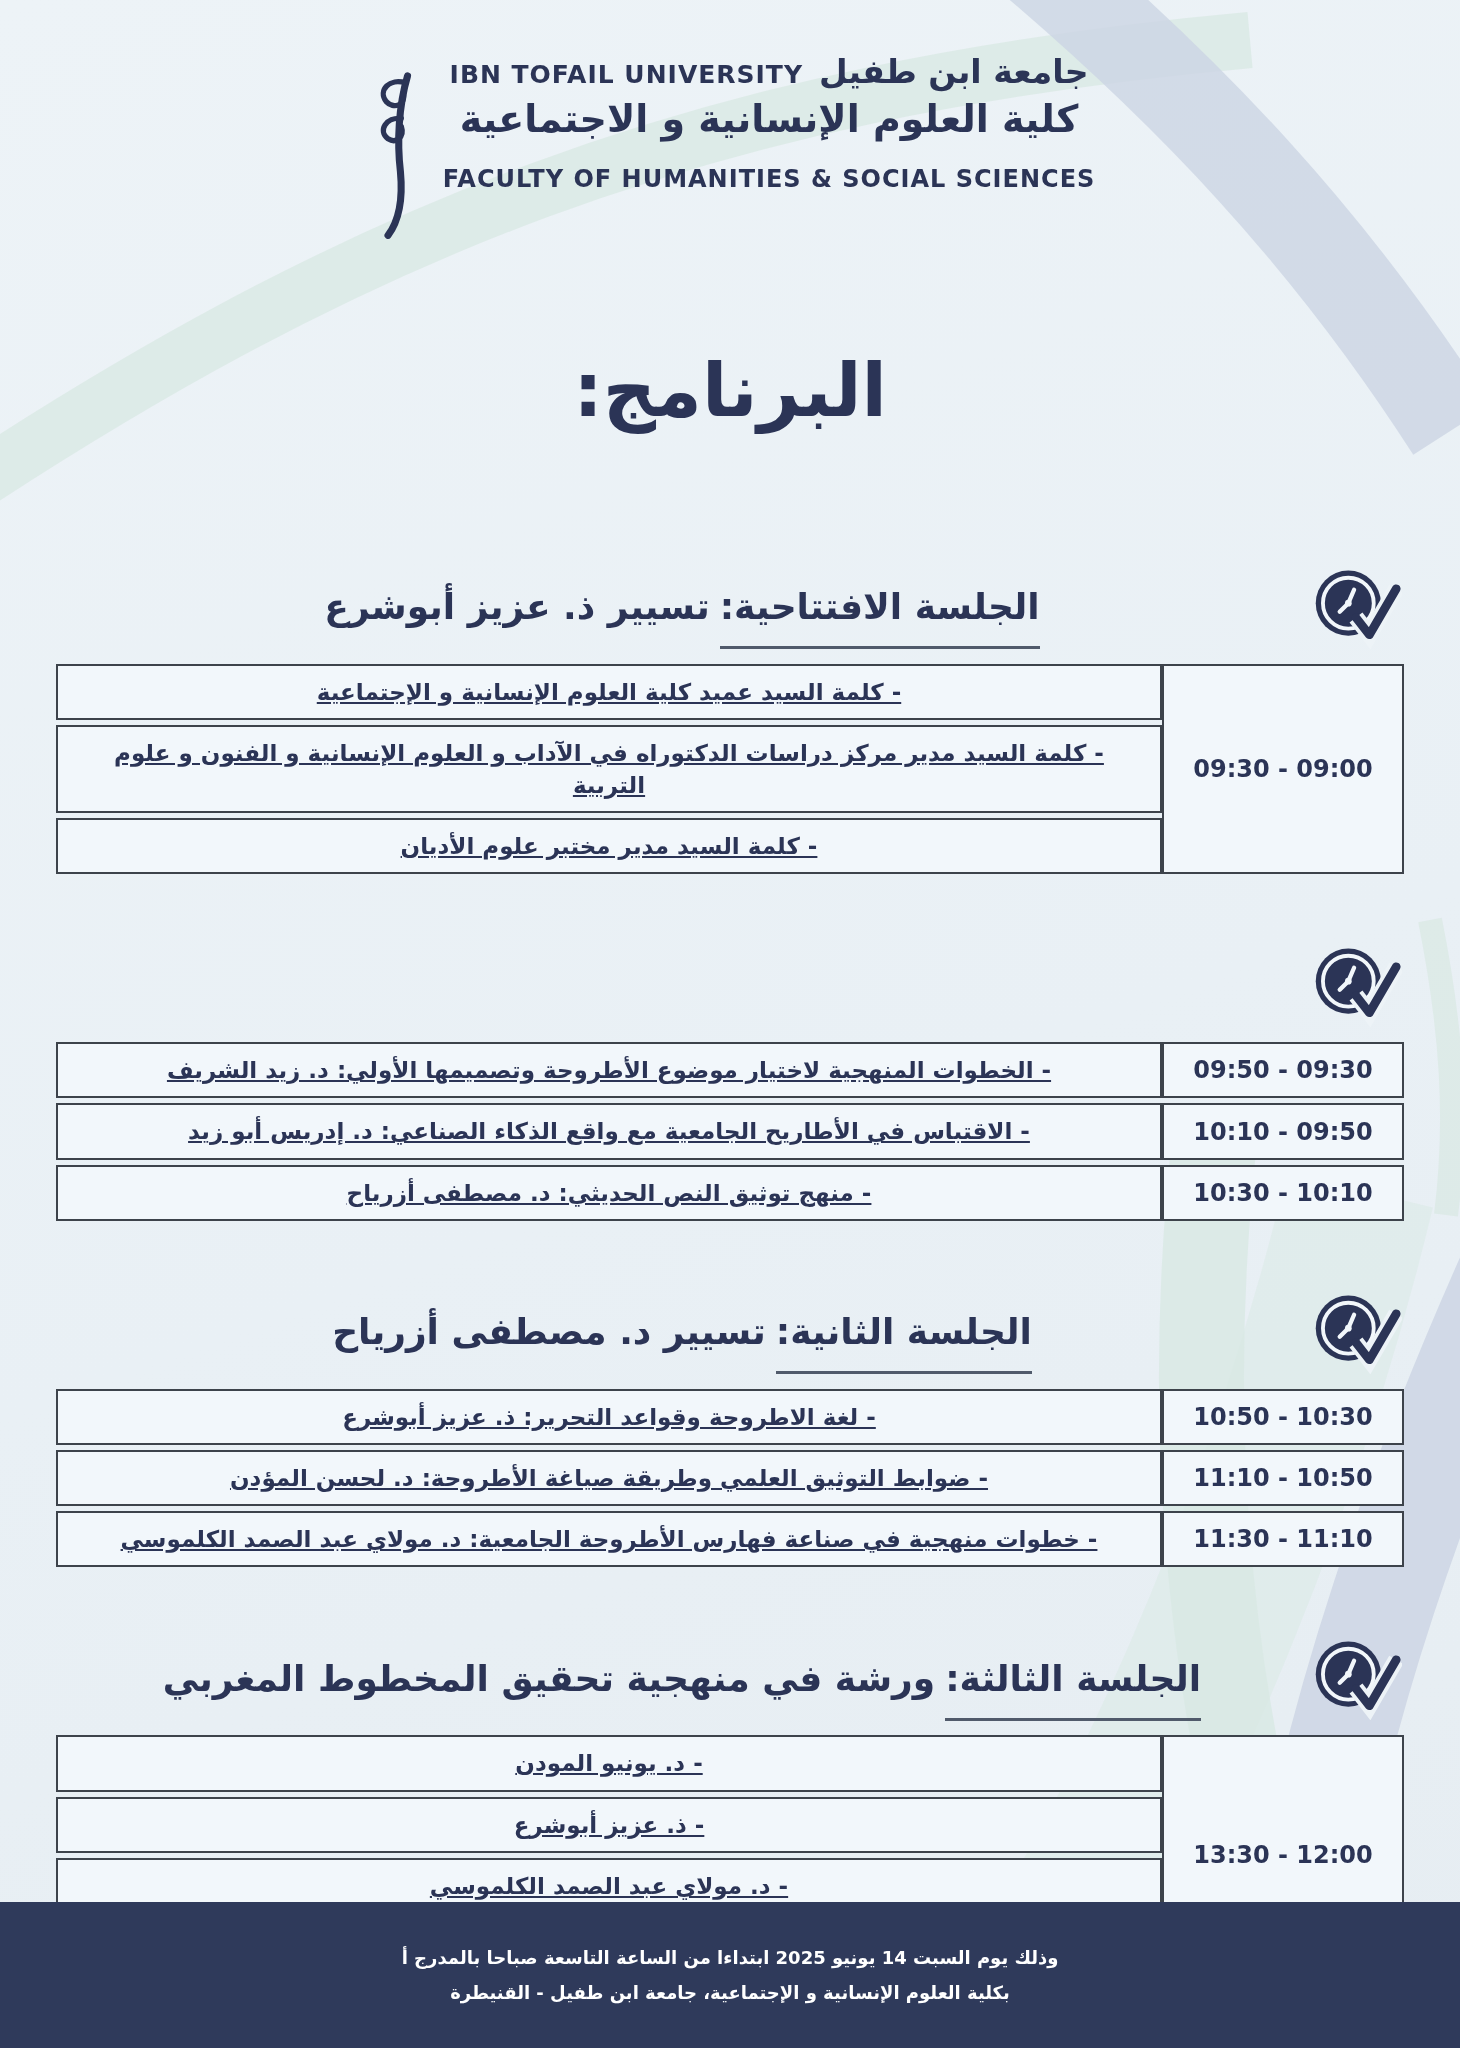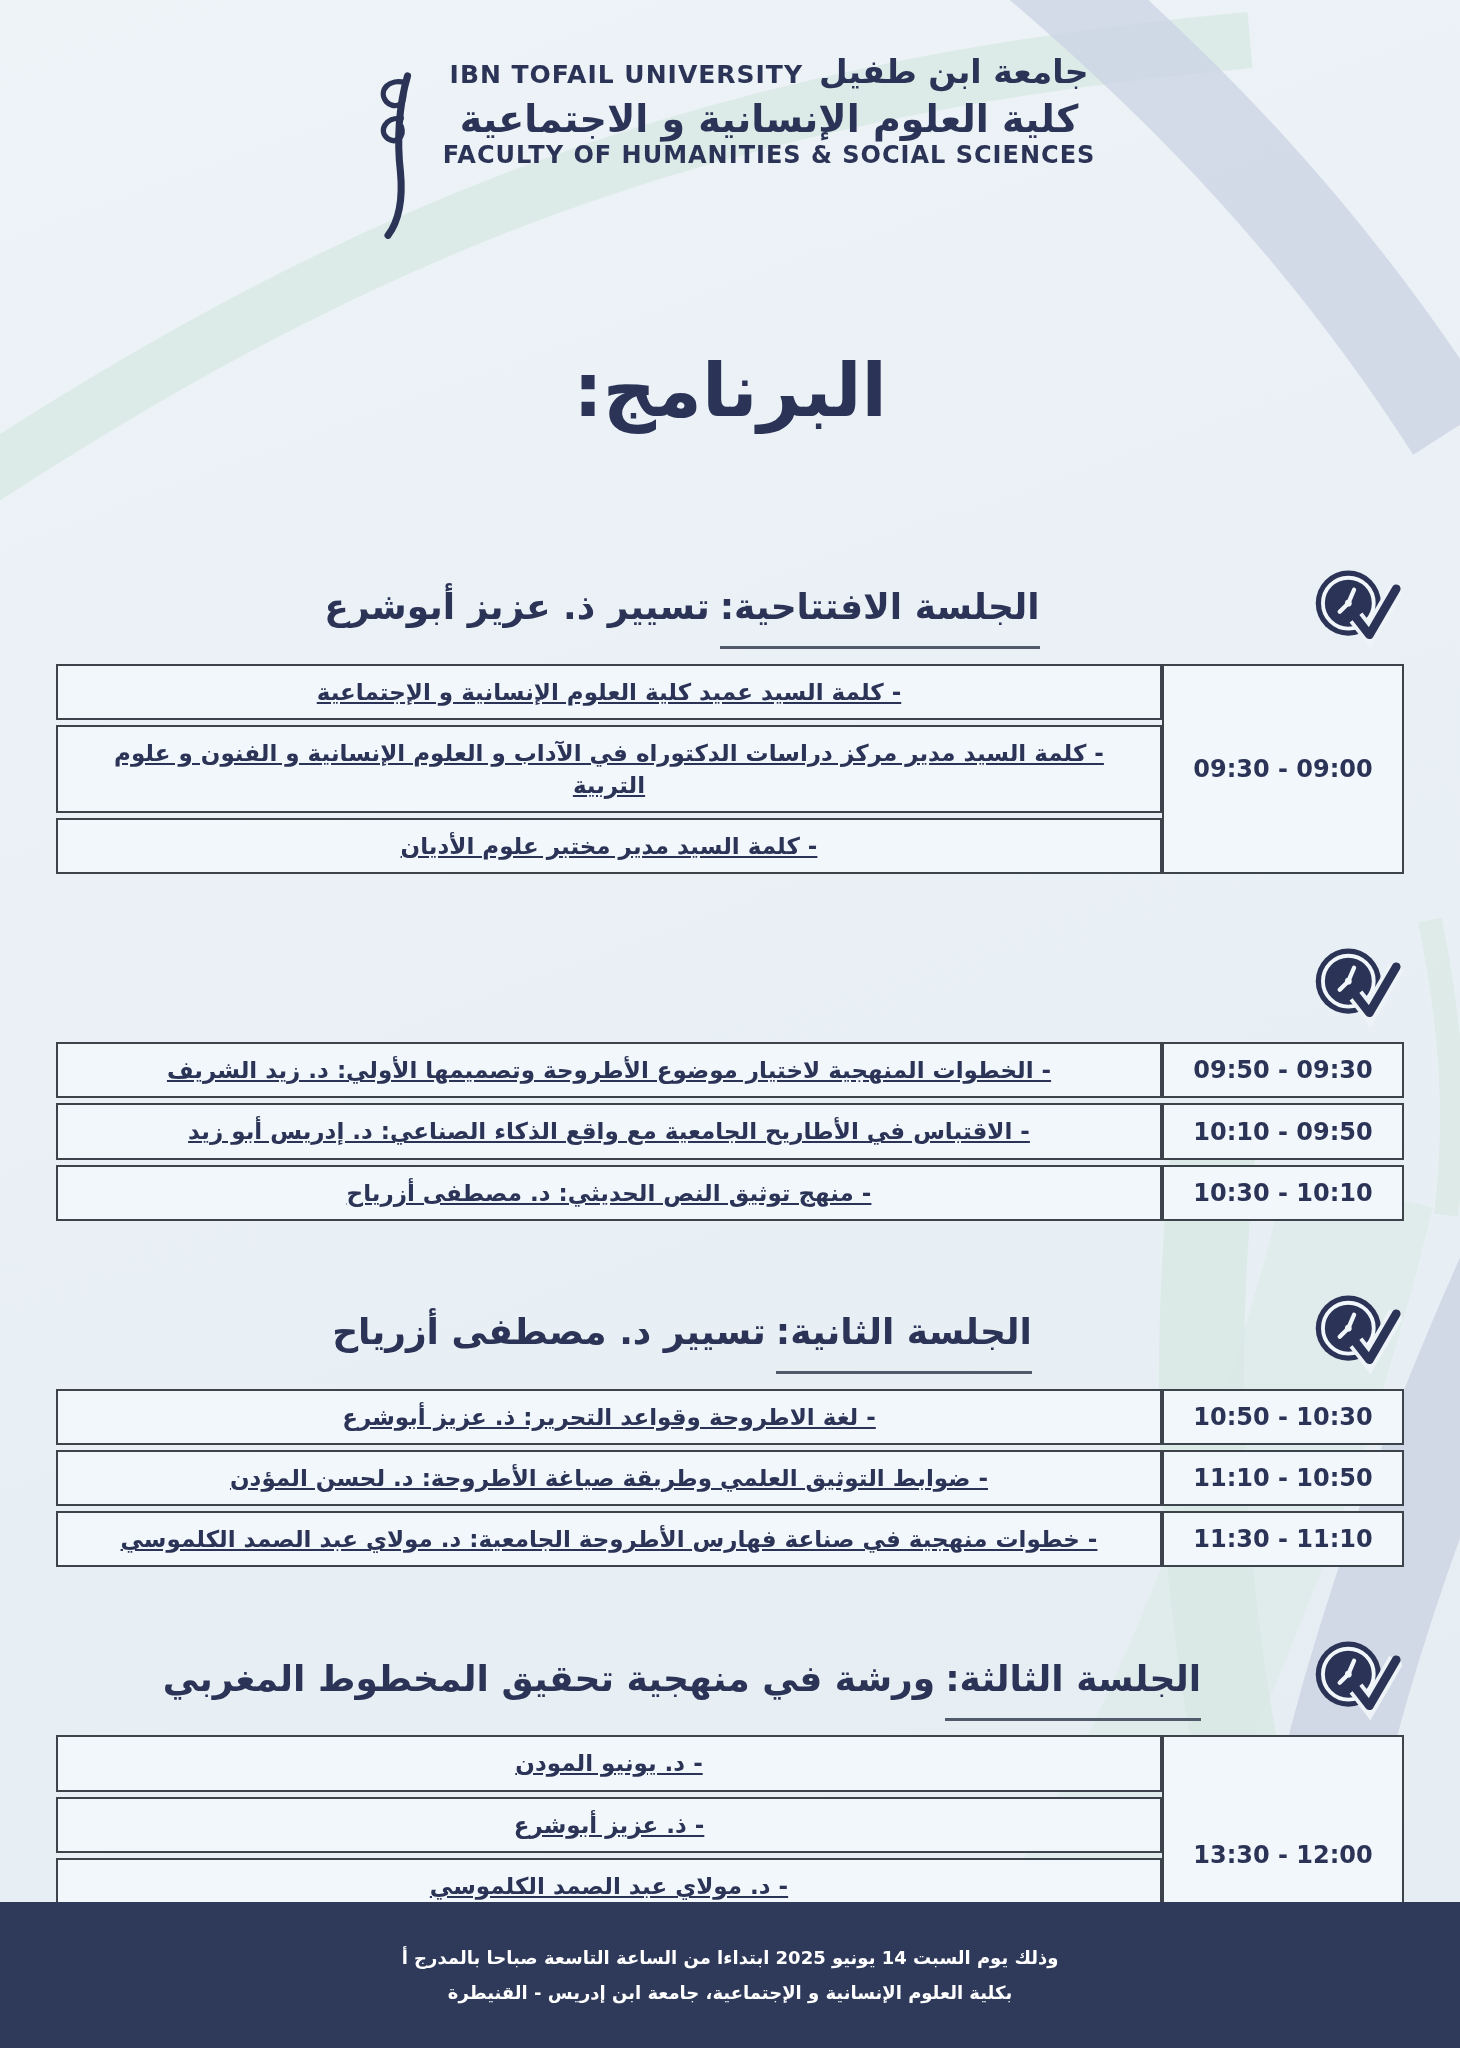--- a/index.html
+++ b/index.html
@@ -16,21 +16,21 @@
   .poster{position:relative;z-index:1;}
 
   
   .masthead{padding-top:52px;display:flex;justify-content:center;align-items:flex-start;gap:16px;direction:ltr;}
   .logo-mark{flex:0 0 auto;margin-top:6px;}
   .masthead-text{display:flex;flex-direction:column;align-items:center;color:var(--navy);}
   .mast-line1{display:flex;align-items:baseline;gap:16px;}
   .univ-en{font-size:25px;font-weight:bold;letter-spacing:1px;}
   .univ-ar{font-size:33px;font-weight:bold;direction:rtl;}
   .fac-ar{font-size:38px;font-weight:bold;direction:rtl;margin-top:6px;}
-  .fac-en{font-size:24px;font-weight:bold;letter-spacing:1px;margin-top:0;border-top:0;}
+  .fac-en{font-size:24px;font-weight:bold;letter-spacing:1px;margin-top:24px;border-top:0;}
 
   
   .prog-title{
     margin:96px 0 0 0;text-align:center;direction:rtl;
     font-size:74px;font-weight:800;color:var(--navy);line-height:1.25;
   }
 
   
   .sessions{padding:0 56px;direction:rtl;}
   .session{margin-top:64px;}
@@ -225,14 +225,14 @@
               <td class="item-cell">- ذ. مصطفى أزرياح</td>
             </tr>
           </tbody>
     </table>
   </section>
 </main>
 </div>
 
 <footer class="footer">
   <p>وذلك يوم السبت 14 يونيو 2025  ابتداءا من الساعة التاسعة صباحا بالمدرج أ</p>
-  <p>بكلية العلوم الإنسانية و الإجتماعية، جامعة ابن إدريس - القنيطرة</p>
+  <p>بكلية العلوم الإنسانية و الإجتماعية، جامعة ابن طفيل - القنيطرة</p>
 </footer>
 
 </body></html>

